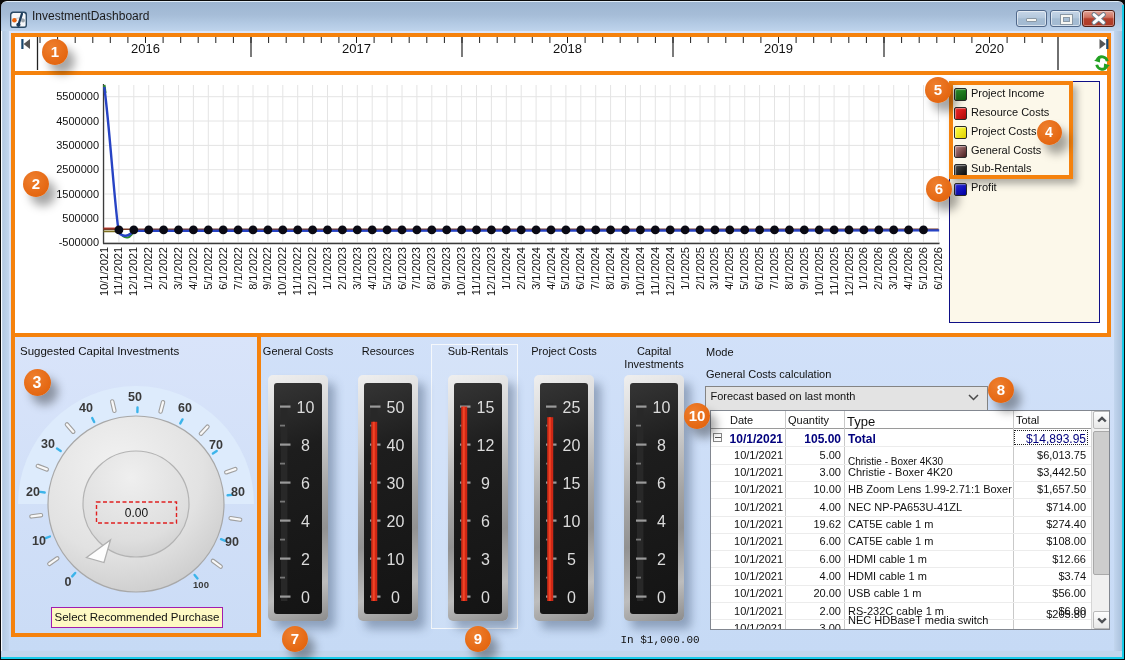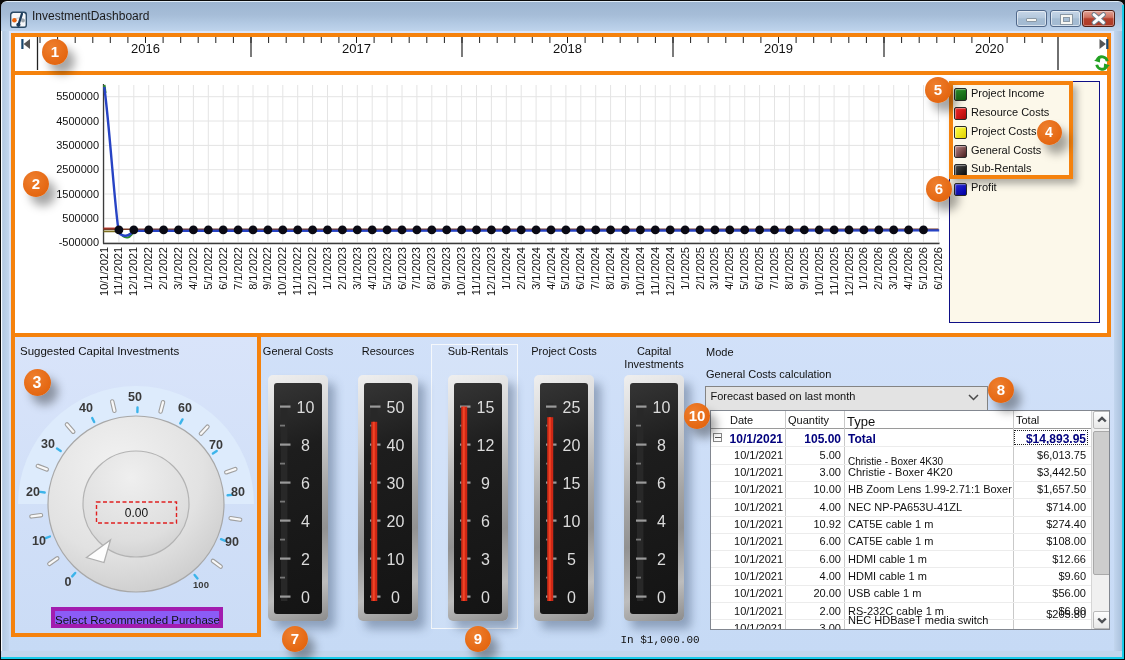--- a/index.html
+++ b/index.html
@@ -369,21 +369,21 @@
     <text x="216" y="449" font-size="12.5" font-weight="bold" text-anchor="middle" fill="#3a3a3a" font-family="Liberation Sans, sans-serif">70</text>
     <text x="238" y="496" font-size="12.5" font-weight="bold" text-anchor="middle" fill="#3a3a3a" font-family="Liberation Sans, sans-serif">80</text>
     <text x="232" y="546" font-size="12.5" font-weight="bold" text-anchor="middle" fill="#3a3a3a" font-family="Liberation Sans, sans-serif">90</text>
     <text x="201" y="588" font-size="9.5" font-weight="bold" text-anchor="middle" fill="#3a3a3a" font-family="Liberation Sans, sans-serif">100</text>
     <circle cx="136.0" cy="504.0" r="88" fill="url(#knobg)" stroke="#a8a8a8" stroke-width="1.2"></circle>
     <circle cx="136.0" cy="504.0" r="53" fill="url(#knobi)" stroke="#b3b3b3" stroke-width="1.2"></circle>
     <path d="M 86.5 557.5 L 110.5 540 L 104 562.5 Z" fill="#fdfdfd" stroke="#b0b0b0" stroke-width="1.3"></path>
     <rect x="96.5" y="502" width="80" height="21" fill="none" stroke="#e02020" stroke-width="1.4" stroke-dasharray="4 2.5"></rect>
     <text x="136.5" y="517" font-size="12" text-anchor="middle" fill="#111" font-family="Liberation Sans, sans-serif">0.00</text>
   </svg>
-<div style="position:absolute;left:51px;top:607px;width:172px;height:21px;background:#8b5cf6;border:4px solid #a21caf;font-size:11.5px;color:#111;text-align:center;line-height:19px;white-space:nowrap;">Select Recommended Purchase</div>
+<div style="position:absolute;left:51px;top:607px;width:172px;height:21px;background:#fef9c3;border:1px solid #a21caf;font-size:11.5px;color:#111;text-align:center;line-height:19px;white-space:nowrap;">Select Recommended Purchase</div>
 <div style="position:absolute;left:431px;top:344px;width:87px;height:285px;border:1px solid #f5f8fb;background:rgba(255,255,255,0.12);"></div>
 <div style="position:absolute;left:238px;top:345px;width:120px;text-align:center;font-size:11px;color:#111;line-height:12.5px;">General Costs</div>
 <div style="position:absolute;left:268px;top:375px;width:60px;height:246px;border-radius:5px;background:linear-gradient(160deg,#efefef 0%,#d2d2d2 25%,#a5a5a5 50%,#929292 65%,#bdbdbd 85%,#8c8c8c 100%);box-shadow:7px 8px 10px rgba(70,90,120,0.45);"></div>
 <div style="position:absolute;left:274px;top:383px;width:48px;height:231px;border-radius:3px;background:linear-gradient(160deg,#353535 0%,#1d1d1d 30%,#141414 100%);"></div>
 <svg style="position:absolute;left:268px;top:375px" width="60" height="246" viewBox="0 0 60 246">
     <rect x="13" y="28" width="6.4" height="198" fill="#282828"></rect>
     <line x1="12" y1="31.6" x2="22.5" y2="31.6" stroke="#9a9a9a" stroke-width="2.2"></line>
     <text x="37.5" y="37.6" font-size="16" text-anchor="middle" fill="#dcdcdc" font-family="Liberation Sans, sans-serif">10</text>
     <line x1="12" y1="50.6" x2="17" y2="50.6" stroke="#777777" stroke-width="1.8"></line>
     <line x1="12" y1="69.6" x2="22.5" y2="69.6" stroke="#9a9a9a" stroke-width="2.2"></line>
@@ -514,21 +514,21 @@
     <div style="position:absolute;left:136px;top:3px;font-size:13px;color:#111;">Type</div>
     <div style="position:absolute;left:302px;top:0;width:1px;height:220px;background:#c9c9c9;"></div>
     <div style="position:absolute;left:305px;top:2.5px;font-size:11px;color:#111;">Total</div>
     <div style="position:absolute;left:380px;top:0;width:1px;height:220px;background:#c9c9c9;"></div>
     <div style="position:absolute;left:0;top:35.3px;width:380px;height:1px;background:#ececec;"></div>
     <div style="position:absolute;left:2px;top:22.0px;width:9px;height:9px;border:1px solid #888;background:#fff;"></div>
     <div style="position:absolute;left:3.5px;top:25.5px;width:6px;height:1.6px;background:#555;"></div>
     <div style="position:absolute;left:14px;top:20.5px;width:58px;text-align:right;font-size:12px;font-weight:bold;color:#00007d;white-space:nowrap;">10/1/2021</div>
     <div style="position:absolute;left:76px;top:20.5px;width:54px;text-align:right;font-size:12px;font-weight:bold;color:#00007d;">105.00</div>
     <div style="position:absolute;left:137px;top:20.5px;font-size:12px;font-weight:bold;color:#00007d;white-space:nowrap;">Total</div>
-    <div style="position:absolute;left:297px;top:20.5px;width:78px;text-align:right;font-size:12px;font-weight:bold;color:#00007d;">$14,893.95</div>
+    <div style="position:absolute;left:297px;top:20.5px;width:78px;text-align:right;font-size:12px;font-weight:normal;color:#00007d;">$14,893.95</div>
     <div style="position:absolute;left:303px;top:19.0px;width:74px;height:15px;border:1px dotted #222;"></div>
     <div style="position:absolute;left:0;top:52.6px;width:380px;height:1px;background:#ececec;"></div>
     <div style="position:absolute;left:14px;top:37.8px;width:58px;text-align:right;font-size:11px;font-weight:normal;color:#111;white-space:nowrap;">10/1/2021</div>
     <div style="position:absolute;left:76px;top:37.8px;width:54px;text-align:right;font-size:11px;font-weight:normal;color:#111;">5.00</div>
     <div style="position:absolute;left:137px;top:45px;font-size:10px;font-weight:normal;color:#111;white-space:nowrap;">Christie - Boxer 4K30</div>
     <div style="position:absolute;left:297px;top:37.8px;width:78px;text-align:right;font-size:11px;font-weight:normal;color:#111;">$6,013.75</div>
     <div style="position:absolute;left:0;top:69.9px;width:380px;height:1px;background:#ececec;"></div>
     <div style="position:absolute;left:14px;top:55.1px;width:58px;text-align:right;font-size:11px;font-weight:normal;color:#111;white-space:nowrap;">10/1/2021</div>
     <div style="position:absolute;left:76px;top:55.1px;width:54px;text-align:right;font-size:11px;font-weight:normal;color:#111;">3.00</div>
     <div style="position:absolute;left:137px;top:55.1px;font-size:11px;font-weight:normal;color:#111;white-space:nowrap;">Christie - Boxer 4K20</div>
@@ -538,38 +538,38 @@
     <div style="position:absolute;left:76px;top:72.4px;width:54px;text-align:right;font-size:11px;font-weight:normal;color:#111;">10.00</div>
     <div style="position:absolute;left:137px;top:72.4px;font-size:11px;font-weight:normal;color:#111;white-space:nowrap;">HB Zoom Lens 1.99-2.71:1 Boxer</div>
     <div style="position:absolute;left:297px;top:72.4px;width:78px;text-align:right;font-size:11px;font-weight:normal;color:#111;">$1,657.50</div>
     <div style="position:absolute;left:0;top:104.5px;width:380px;height:1px;background:#ececec;"></div>
     <div style="position:absolute;left:14px;top:89.7px;width:58px;text-align:right;font-size:11px;font-weight:normal;color:#111;white-space:nowrap;">10/1/2021</div>
     <div style="position:absolute;left:76px;top:89.7px;width:54px;text-align:right;font-size:11px;font-weight:normal;color:#111;">4.00</div>
     <div style="position:absolute;left:137px;top:89.7px;font-size:11px;font-weight:normal;color:#111;white-space:nowrap;">NEC NP-PA653U-41ZL</div>
     <div style="position:absolute;left:297px;top:89.7px;width:78px;text-align:right;font-size:11px;font-weight:normal;color:#111;">$714.00</div>
     <div style="position:absolute;left:0;top:121.8px;width:380px;height:1px;background:#ececec;"></div>
     <div style="position:absolute;left:14px;top:107.0px;width:58px;text-align:right;font-size:11px;font-weight:normal;color:#111;white-space:nowrap;">10/1/2021</div>
-    <div style="position:absolute;left:76px;top:107.0px;width:54px;text-align:right;font-size:11px;font-weight:normal;color:#111;">10.92</div>
+    <div style="position:absolute;left:76px;top:107.0px;width:54px;text-align:right;font-size:11px;font-weight:normal;color:#111;">19.62</div>
     <div style="position:absolute;left:137px;top:107.0px;font-size:11px;font-weight:normal;color:#111;white-space:nowrap;">CAT5E cable 1 m</div>
     <div style="position:absolute;left:297px;top:107.0px;width:78px;text-align:right;font-size:11px;font-weight:normal;color:#111;">$274.40</div>
     <div style="position:absolute;left:0;top:139.1px;width:380px;height:1px;background:#ececec;"></div>
     <div style="position:absolute;left:14px;top:124.3px;width:58px;text-align:right;font-size:11px;font-weight:normal;color:#111;white-space:nowrap;">10/1/2021</div>
     <div style="position:absolute;left:76px;top:124.3px;width:54px;text-align:right;font-size:11px;font-weight:normal;color:#111;">6.00</div>
     <div style="position:absolute;left:137px;top:124.3px;font-size:11px;font-weight:normal;color:#111;white-space:nowrap;">CAT5E cable 1 m</div>
     <div style="position:absolute;left:297px;top:124.3px;width:78px;text-align:right;font-size:11px;font-weight:normal;color:#111;">$108.00</div>
     <div style="position:absolute;left:0;top:156.4px;width:380px;height:1px;background:#ececec;"></div>
     <div style="position:absolute;left:14px;top:141.6px;width:58px;text-align:right;font-size:11px;font-weight:normal;color:#111;white-space:nowrap;">10/1/2021</div>
     <div style="position:absolute;left:76px;top:141.6px;width:54px;text-align:right;font-size:11px;font-weight:normal;color:#111;">6.00</div>
     <div style="position:absolute;left:137px;top:141.6px;font-size:11px;font-weight:normal;color:#111;white-space:nowrap;">HDMI cable 1 m</div>
     <div style="position:absolute;left:297px;top:141.6px;width:78px;text-align:right;font-size:11px;font-weight:normal;color:#111;">$12.66</div>
     <div style="position:absolute;left:0;top:173.7px;width:380px;height:1px;background:#ececec;"></div>
     <div style="position:absolute;left:14px;top:158.9px;width:58px;text-align:right;font-size:11px;font-weight:normal;color:#111;white-space:nowrap;">10/1/2021</div>
     <div style="position:absolute;left:76px;top:158.9px;width:54px;text-align:right;font-size:11px;font-weight:normal;color:#111;">4.00</div>
     <div style="position:absolute;left:137px;top:158.9px;font-size:11px;font-weight:normal;color:#111;white-space:nowrap;">HDMI cable 1 m</div>
-    <div style="position:absolute;left:297px;top:158.9px;width:78px;text-align:right;font-size:11px;font-weight:normal;color:#111;">$9.60</div>
+    <div style="position:absolute;left:297px;top:158.9px;width:78px;text-align:right;font-size:11px;font-weight:normal;color:#111;">$3.74</div>
     <div style="position:absolute;left:0;top:191.0px;width:380px;height:1px;background:#ececec;"></div>
     <div style="position:absolute;left:14px;top:176.2px;width:58px;text-align:right;font-size:11px;font-weight:normal;color:#111;white-space:nowrap;">10/1/2021</div>
     <div style="position:absolute;left:76px;top:176.2px;width:54px;text-align:right;font-size:11px;font-weight:normal;color:#111;">20.00</div>
     <div style="position:absolute;left:137px;top:176.2px;font-size:11px;font-weight:normal;color:#111;white-space:nowrap;">USB cable 1 m</div>
     <div style="position:absolute;left:297px;top:176.2px;width:78px;text-align:right;font-size:11px;font-weight:normal;color:#111;">$56.00</div>
     <div style="position:absolute;left:0;top:208.3px;width:380px;height:1px;background:#ececec;"></div>
     <div style="position:absolute;left:14px;top:193.5px;width:58px;text-align:right;font-size:11px;font-weight:normal;color:#111;white-space:nowrap;">10/1/2021</div>
     <div style="position:absolute;left:76px;top:193.5px;width:54px;text-align:right;font-size:11px;font-weight:normal;color:#111;">2.00</div>
     <div style="position:absolute;left:137px;top:193.5px;font-size:11px;font-weight:normal;color:#111;white-space:nowrap;">RS-232C cable 1 m</div>
     <div style="position:absolute;left:297px;top:193.5px;width:78px;text-align:right;font-size:11px;font-weight:normal;color:#111;">$6.00</div>

